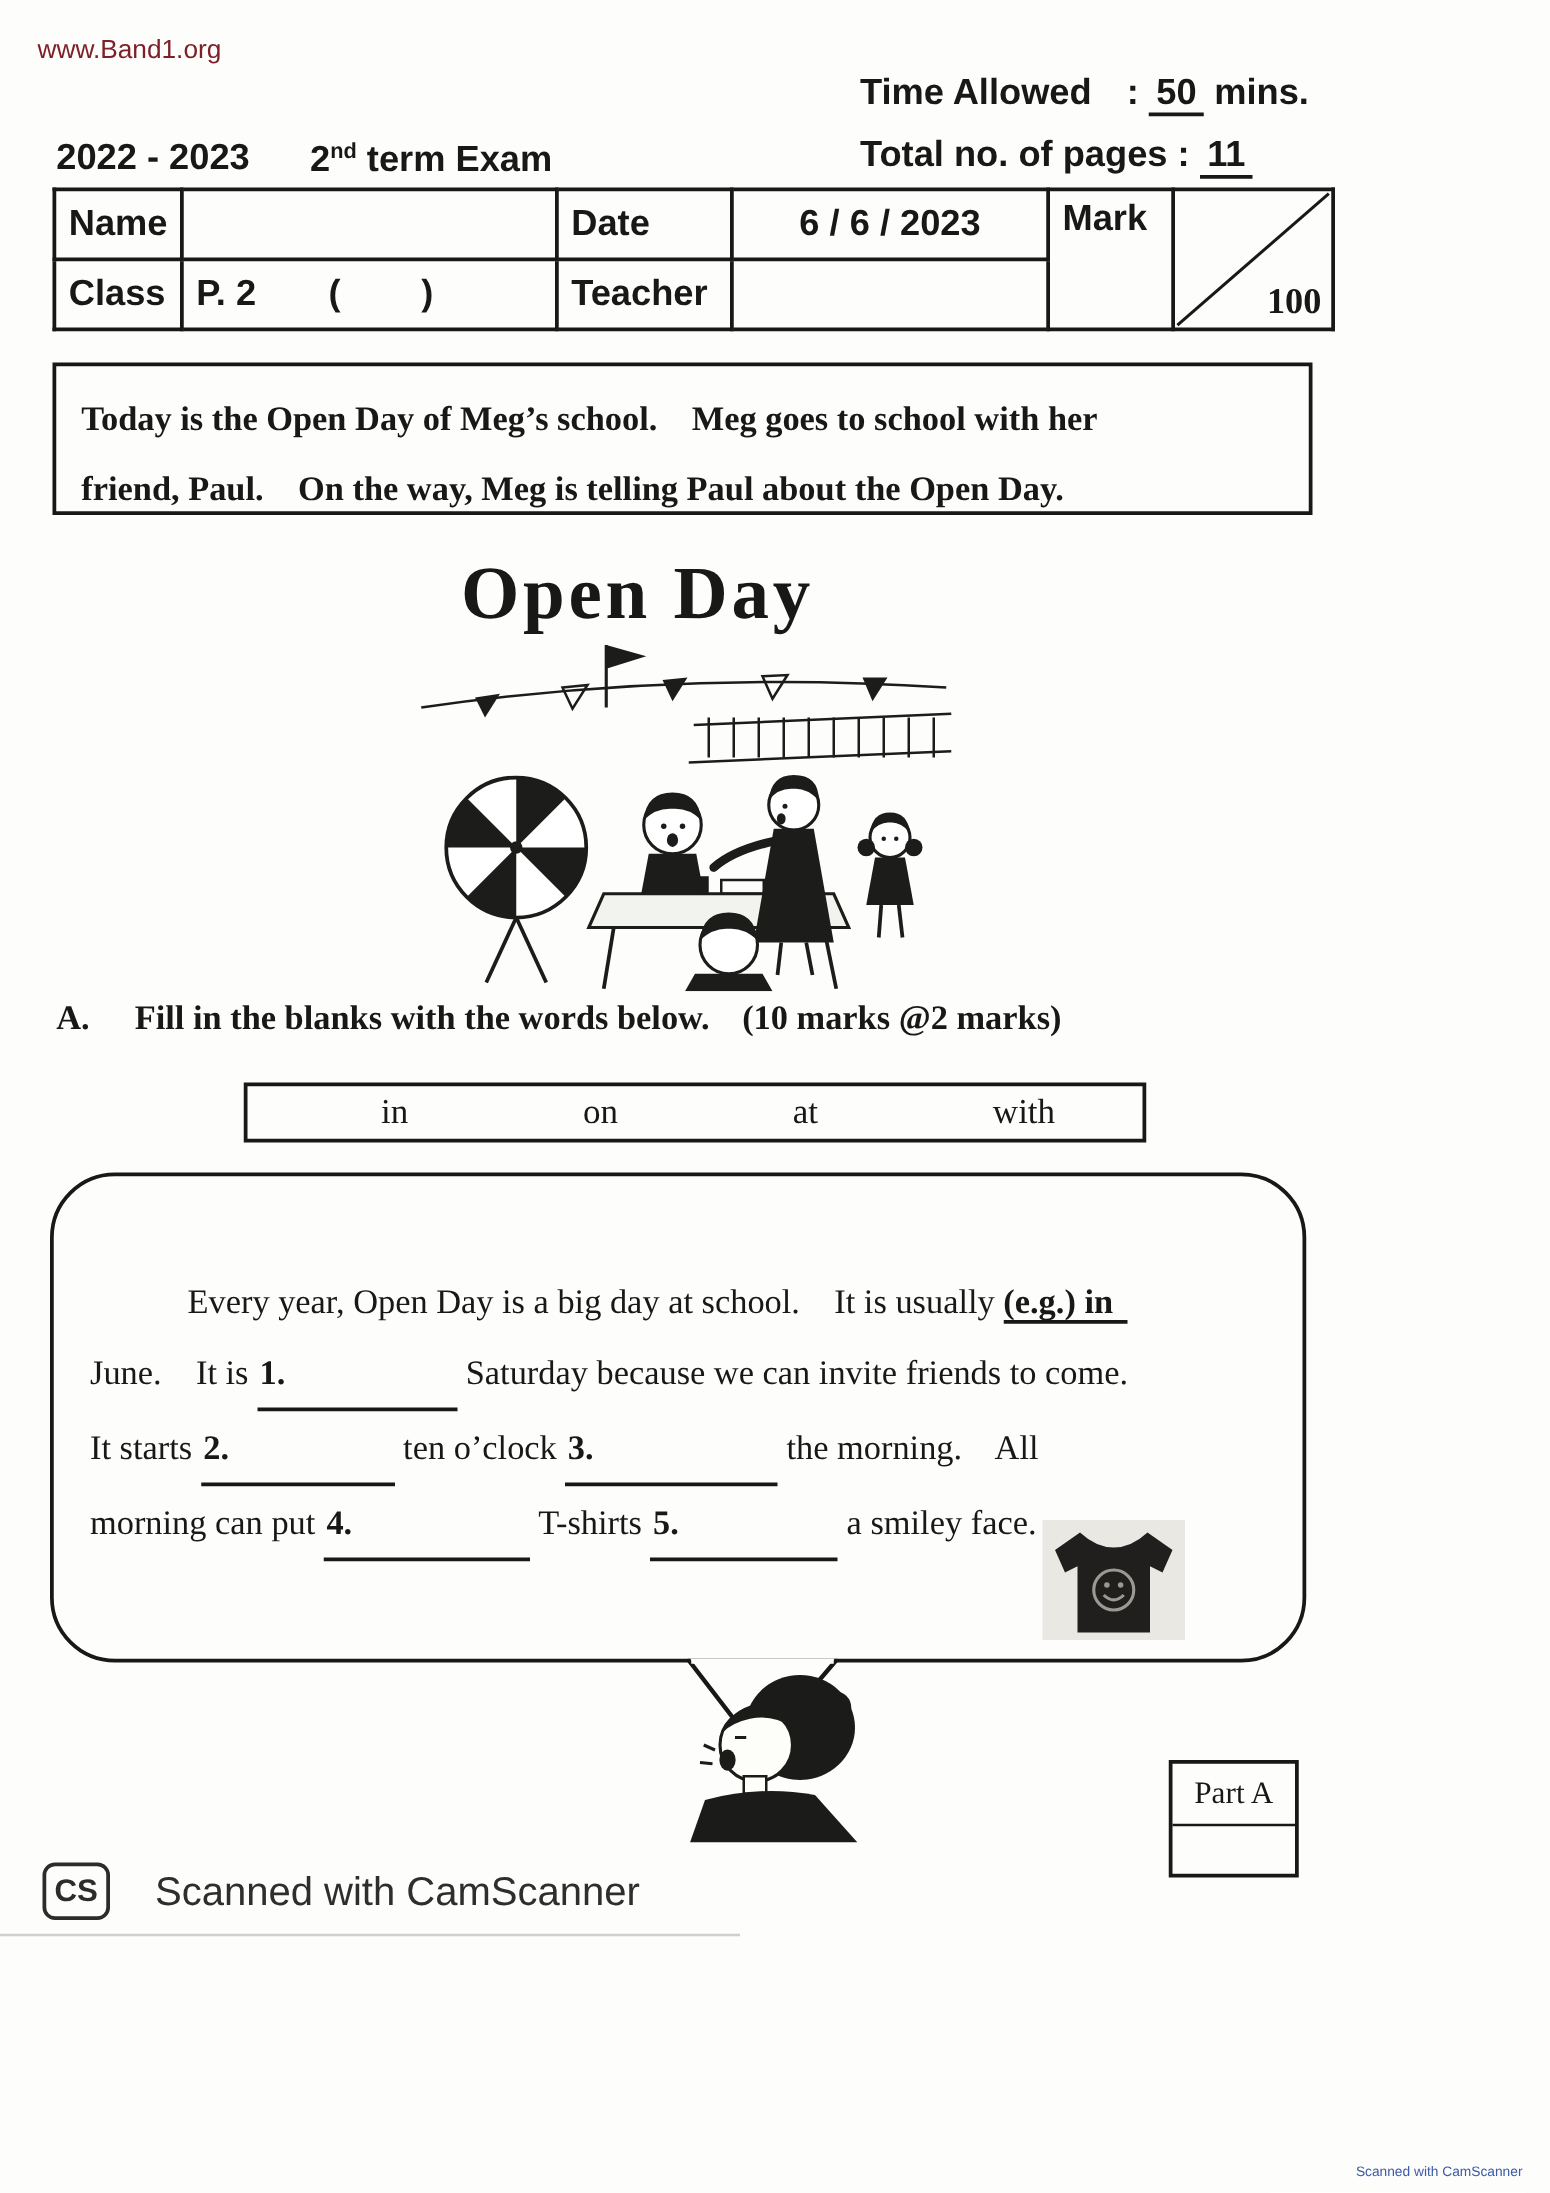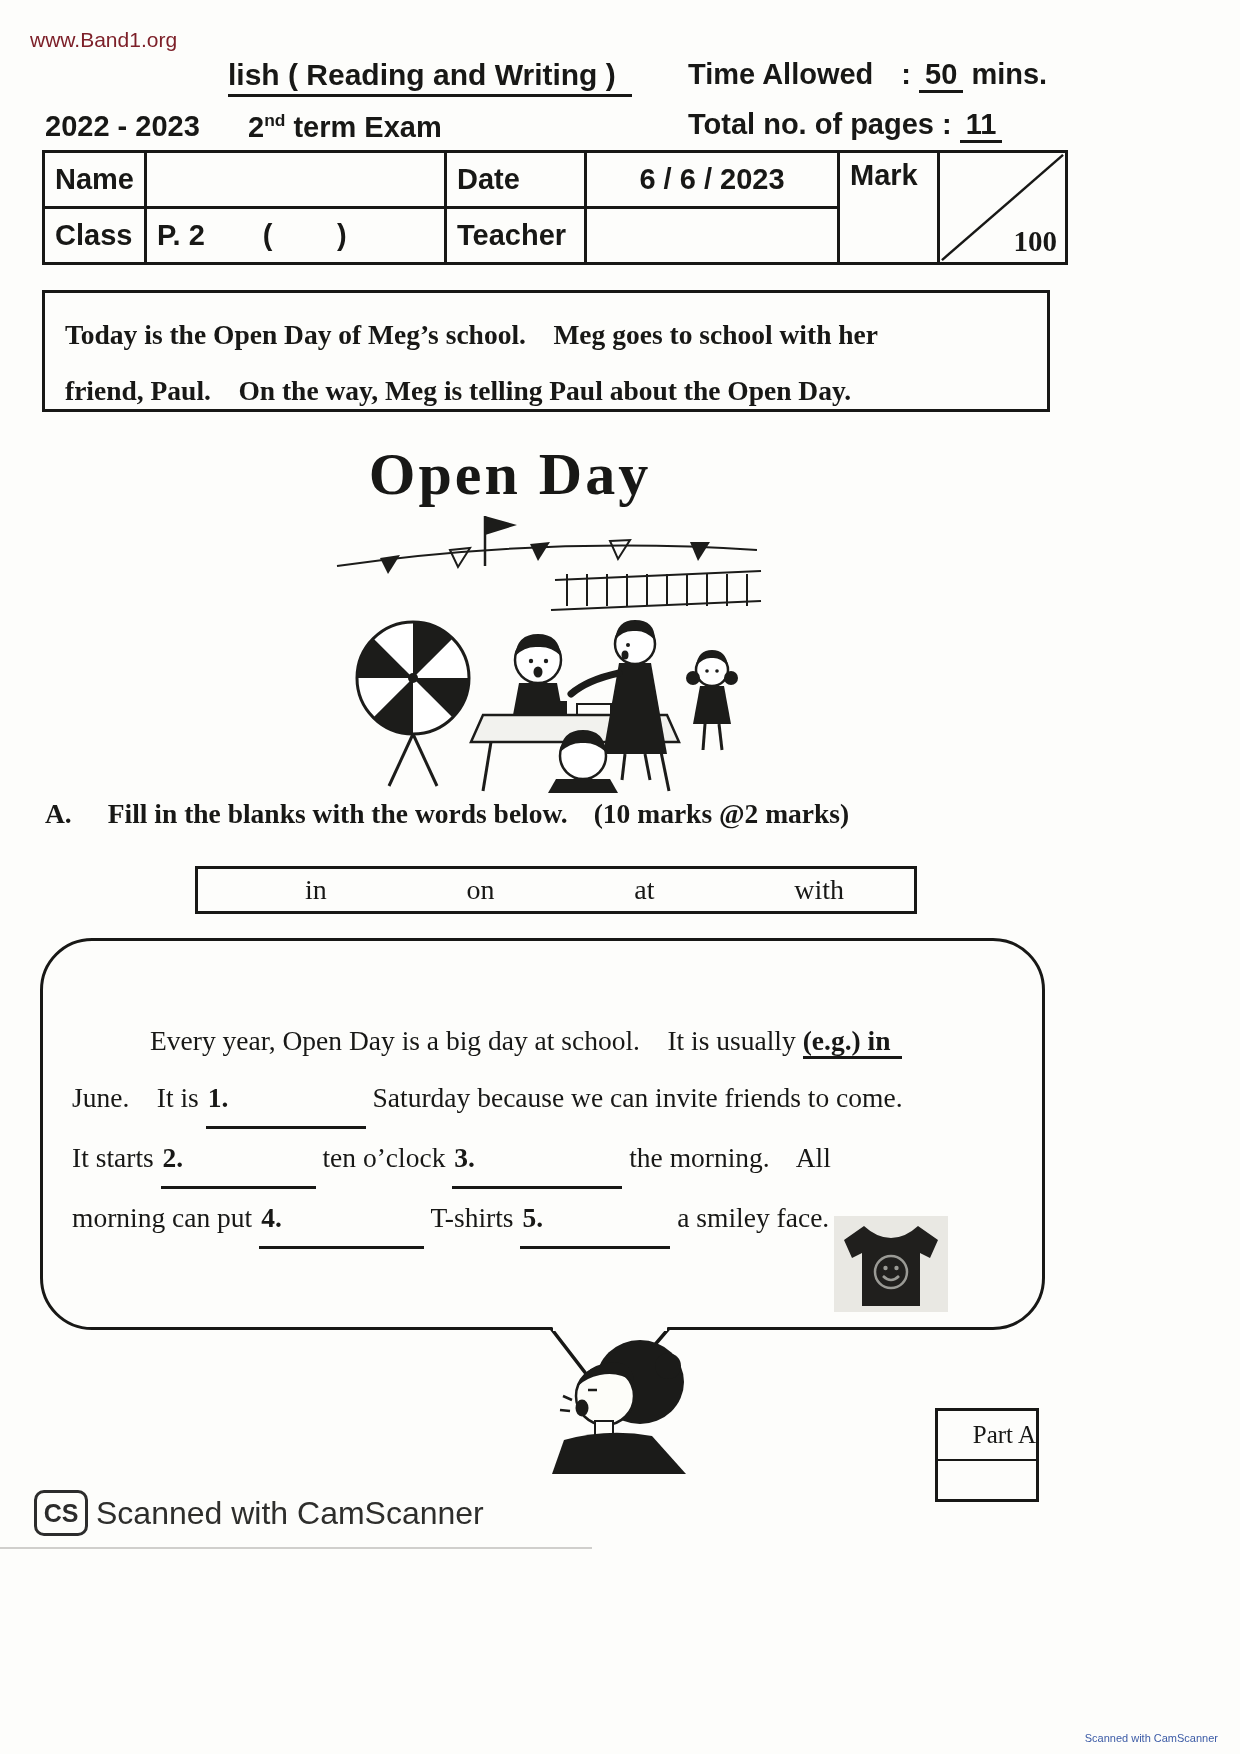--- a/index.html
+++ b/index.html
@@ -27,37 +27,36 @@
 
   .word-bank { border:3px solid #181816; display:flex; align-items:center; justify-content:space-around; font-size:28px; }
 
   .bubble { border:3.5px solid #181816; border-radius:52px; background:#fdfdfb; }
   .passage { font-size:27.5px; line-height:57px; }
   .blank { display:inline-block; border-bottom:3px solid #181816; vertical-align:baseline; }
   .blank b { padding-left:2px; }
   .example-u { font-weight:700; border-bottom:3px solid #181816; padding-right:12px; }
 
   .part-a-box { border:3px solid #181816; }
-  .part-a-label { text-align:right; font-size:25px; padding:10px 0 10px 0; border-bottom:2.5px solid #181816; }
+  .part-a-label { text-align:center; font-size:25px; padding:10px 0 10px 0; border-bottom:2.5px solid #181816; }
 
   .cs-logo { width:54px; height:46px; border:3.5px solid #2c2c2c; border-radius:10px;
              display:flex; align-items:center; justify-content:center;
              font-weight:700; font-size:25px; color:#2c2c2c; font-family:"Liberation Sans", sans-serif; }
   .scan-line { background:#b9b7b2; opacity:.65; }
   sup { font-size:0.6em; }
 </style>
 </head>
 <body>
 
 <div class="page">
 
   <div class="abs sans" style="left:30px; top:28px; font-size:21px; color:#7d2029;">www.Band1.org</div>
 
 
-  <div class="abs sans b" style="left:228px; top:58px; font-size:30px; border-bottom:3.5px solid #181816; padding-right:16px; padding-bottom:2px;">lish ( Reading and Writing )</div>
 
   <div class="abs sans b" style="left:688px; top:58px; font-size:29px;">
     <span>Time Allowed</span><span style="display:inline-block;width:28px;"></span><span>:</span>
     <span class="u">50</span>
     <span>mins.</span>
   </div>
 
   <div class="abs sans b" style="left:45px; top:110px; font-size:29px;">2022 - 2023</div>
   <div class="abs sans b" style="left:248px; top:110px; font-size:29px;">
     <span>2</span><sup>nd</sup>
@@ -229,21 +228,21 @@
     <line x1="15" y1="60" x2="24" y2="64" stroke="#1b1b19" stroke-width="2.5"></line>
     <line x1="12" y1="74" x2="22" y2="75" stroke="#1b1b19" stroke-width="2.5"></line>
     <rect x="47" y="85" width="18" height="14" fill="#fdfdf9" stroke="#1b1b19" stroke-width="2"></rect>
     <path d="M16,104 Q60,92 104,100 L138,138 L4,138 Z" fill="#1b1b19"></path>
   </svg>
 
   <div class="abs part-a-box" style="left:935px; top:1408px; width:104px; height:94px;">
     <div class="part-a-label">Part A</div>
   </div>
 
-  <div class="abs" style="left:34px; top:1490px; display:flex; align-items:center; gap:8px;">
+  <div class="abs" style="left:34px; top:1490px; display:flex; align-items:center; gap:36px;">
     <div class="cs-logo">CS</div>
     <div class="sans" style="font-size:32px; color:#2e2e2c;">Scanned with CamScanner</div>
   </div>
   <div class="abs scan-line" style="left:0; top:1547px; width:592px; height:2px;"></div>
 
   <div class="abs sans" style="right:22px; top:1732px; font-size:11px; color:#3c5ba6;">Scanned with CamScanner</div>
 
 </div>
 
 </body></html>

